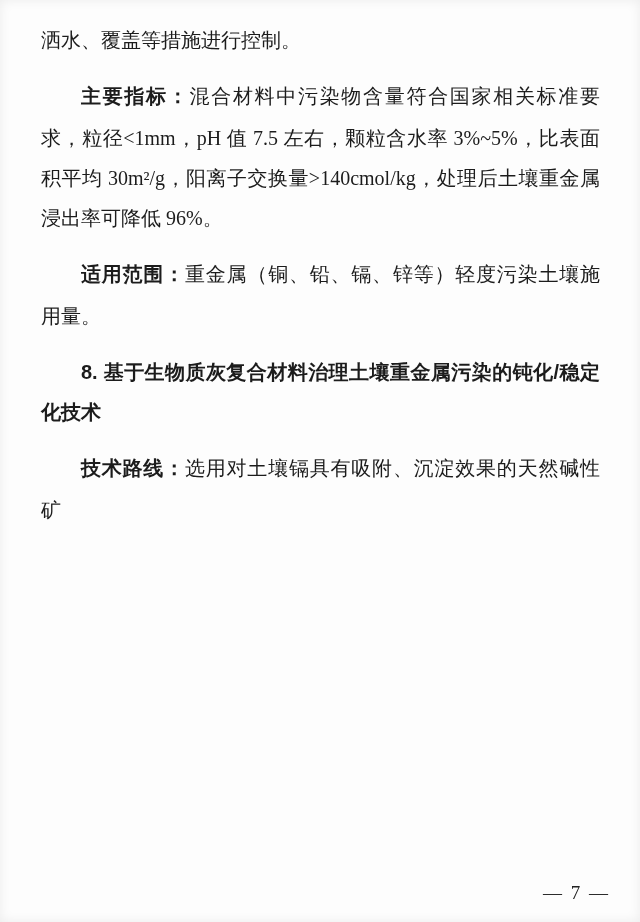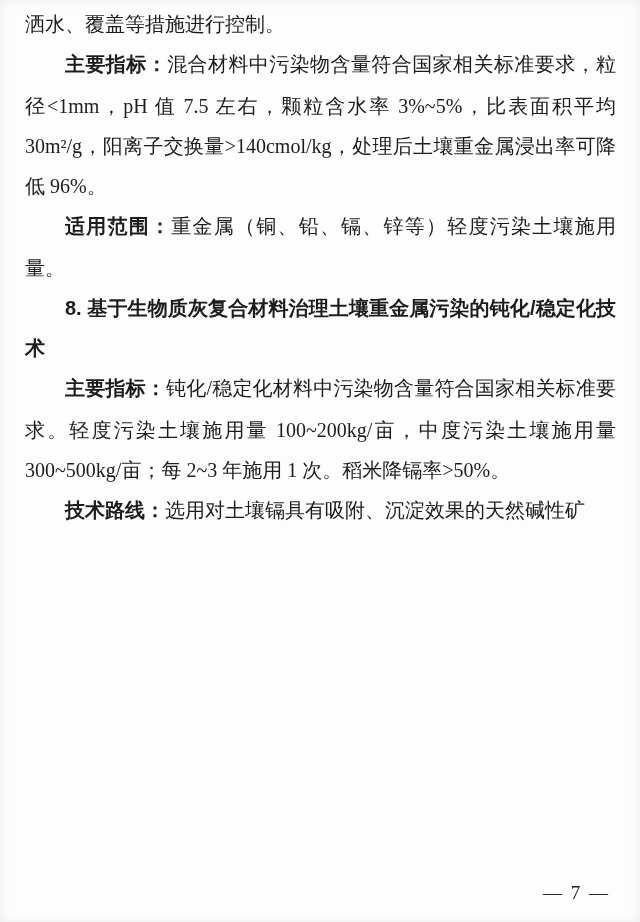--- a/index.html
+++ b/index.html
@@ -14,21 +14,21 @@
     width: 640px; height: 922px;
     padding: 4px 24px 0 25px;
     background: #fdfdfd;
     box-shadow: inset 0 0 12px rgba(0,0,0,0.07);
     color: #1c1c1c;
     font-size: 20px;
     line-height: 40px;
     text-align: justify;
     overflow: hidden;
   }
-  .para { margin: 0; }
+  .para { margin: 16px; }
   .ind { text-indent: 2em; }
   .lbl {
     font-weight: bold;
     font-family: Liberation Mono, monospace;
   }
   .head {
     font-weight: bold;
     font-family: Liberation Sans, sans-serif;
   }
   .pageno {
@@ -49,20 +49,19 @@
 
   <p class="para"><span>洒水、覆盖等措施进行控制。</span></p>
 
   <p class="para ind"><span class="lbl">主要指标：</span><span>混合材料中污染物含量符合国家相关标准要求，粒径&lt;1mm，pH 值 7.5 左右，颗粒含水率 3%~5%，比表面积平均 30m²/g，阳离子交换量&gt;140cmol/kg，处理后土壤重金属浸出率可降低 96%。</span></p>
 
   <p class="para ind"><span class="lbl">适用范围：</span><span>重金属（铜、铅、镉、锌等）轻度污染土壤施用量。</span></p>
 
   <p class="para ind head"><span>8. 基于生物质灰复合材料治理土壤重金属污染的钝化/稳定化技术</span></p>
 
 
-  <p class="para ind"><span class="lbl">主要指标：</span><span>钝化/稳定化材料中污染物含量符合国家相关标准要求。轻度污染土壤施用量 100~200kg/亩，中度污染土壤施用量 300~500kg/亩；每 2~3 年施用 1 次。稻米降镉率&gt;50%。</span></p>
 
 
 
   <p class="para ind"><span class="lbl">技术路线：</span><span>选用对土壤镉具有吸附、沉淀效果的天然碱性矿</span></p>
 
   <div class="pageno">— 7 —</div>
 </div>
 
 </body></html>

